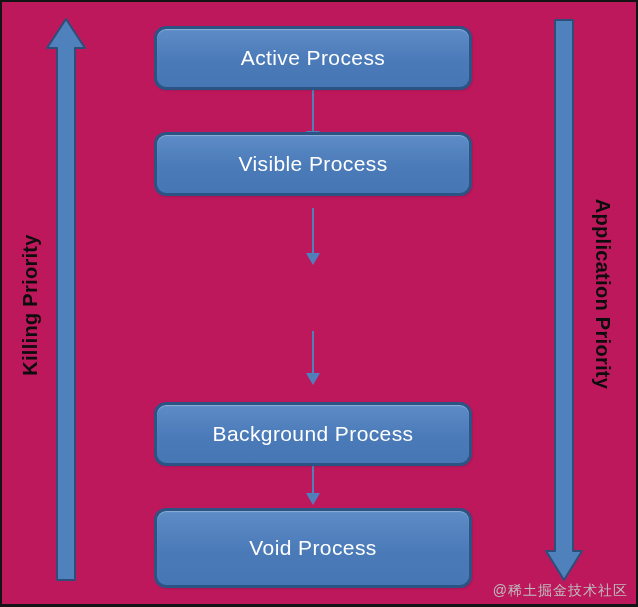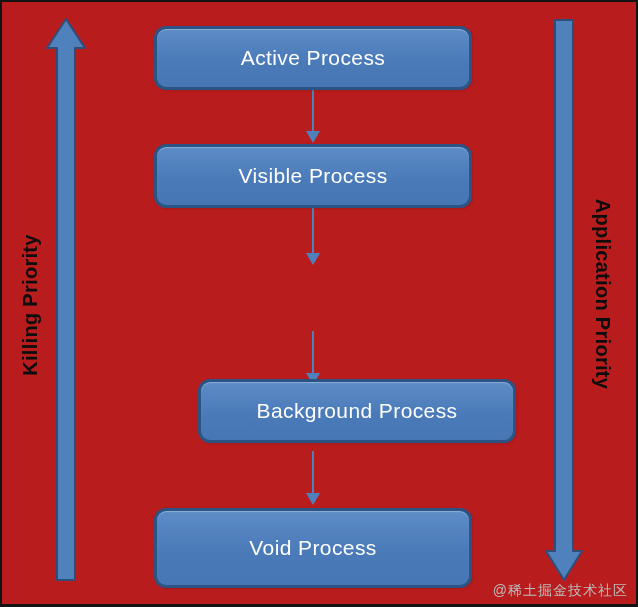--- a/index.html
+++ b/index.html
@@ -6,21 +6,21 @@
     margin: 0;
     padding: 0;
     background: #ffffff;
     font-family: "Liberation Sans", sans-serif;
   }
   .canvas {
     position: relative;
     width: 638px;
     height: 607px;
     box-sizing: border-box;
-    background: #b91c1c;
+    background: #be185d;
     border: 2px solid #141414;
     border-bottom-width: 3px;
     overflow: hidden;
   }
   svg.layer {
     position: absolute;
     left: 0;
     top: 0;
     width: 638px;
     height: 607px;
@@ -49,23 +49,23 @@
     background: linear-gradient(180deg, #5d8cc7 0%, var(--box-fill, #4A7AB8) 55%, #4676b3 100%);
     box-shadow: inset 0 1px 1px rgba(255,255,255,0.30), 1px 1px 2px rgba(0,0,0,0.12);
     color: var(--box-text, #ffffff);
     font-size: 21px;
     letter-spacing: 0.4px;
     display: flex;
     align-items: center;
     justify-content: center;
   }
   .n1 { top: 24px;  }
-  .n2 { top: 142px; }
+  .n2 { top: 130px; }
   .n3 { top: 265px; }
-  .n4 { top: 377px; margin-left: 44px; }
+  .n4 { top: 400px; }
   .n5 { top: 506px; height: 80px; }
   .vlabel {
     position: absolute;
     width: 300px;
     height: 40px;
     line-height: 40px;
     text-align: center;
     font-size: 20px;
     font-weight: bold;
     color: var(--label-text, #0d0d0d);

